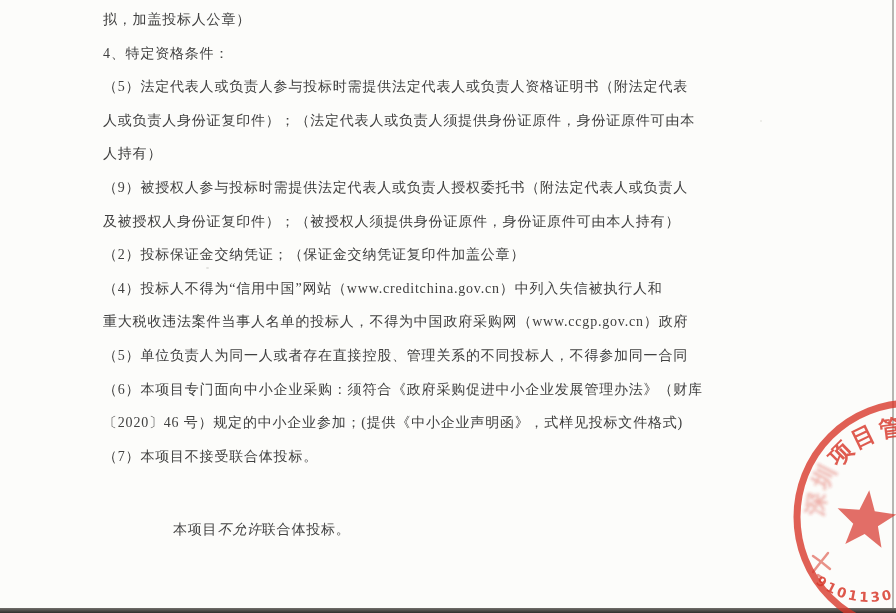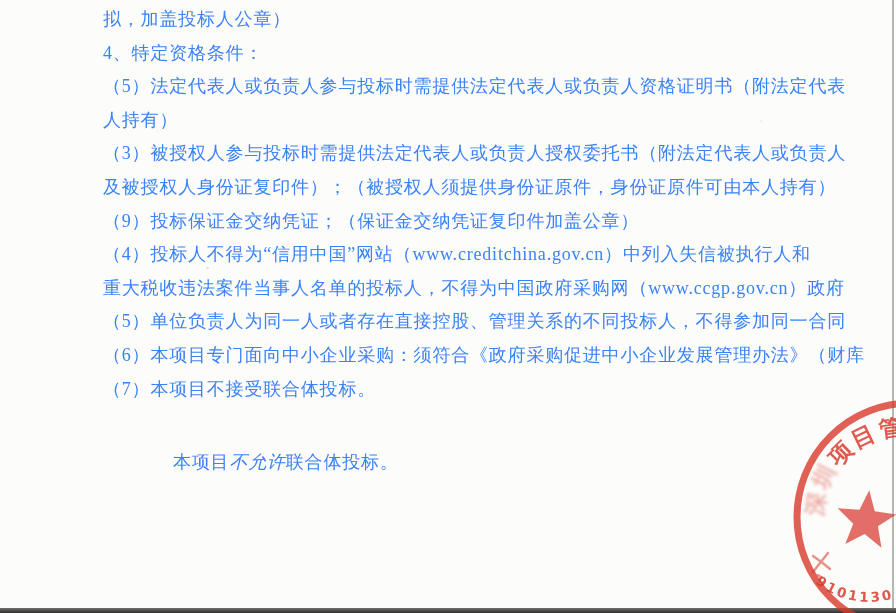--- a/index.html
+++ b/index.html
@@ -4,22 +4,22 @@
 <style>
   html,body{margin:0;padding:0;}
   body{width:896px;height:613px;overflow:hidden;background:#e8e8e6;}
   .page{
     position:relative;width:896px;height:613px;overflow:hidden;
     background:#fcfcfa;
     font-family:"Liberation Serif","DejaVu Serif",serif;
   }
   .doc{
     position:absolute;left:103px;top:3px;width:730px;
-    color:#3b82f6;
-    font-size:18px;
+    color:#404040;
+    font-size:14px;
     letter-spacing:0.8px;
   }
   .line{
     height:33.6px;line-height:33.6px;white-space:nowrap;
   }
   .line.indent1{padding-left:70px;margin-top:40px;}
   .seg-italic{font-style:italic;}
   
   .edge-line-right{
     position:absolute;top:0;right:2px;width:2px;height:613px;
@@ -34,28 +34,30 @@
 </style>
 </head>
 <body>
 
 <div class="page">
 
   <div class="doc" id="doc">
       <div class="line"><span>拟，加盖投标人公章）</span></div>
       <div class="line"><span>4、特定资格条件：</span></div>
       <div class="line"><span>（5）法定代表人或负责人参与投标时需提供法定代表人或负责人资格证明书（附法定代表</span></div>
+      <div class="line"><span>人或负责人身份证复印件）；（法定代表人或负责人须提供身份证原件，身份证原件可由本</span></div>
       <div class="line"><span>人持有）</span></div>
-      <div class="line"><span>（3）被授权人参与投标时需提供法定代表人或负责人授权委托书（附法定代表人或负责人</span></div>
+      <div class="line"><span>（9）被授权人参与投标时需提供法定代表人或负责人授权委托书（附法定代表人或负责人</span></div>
       <div class="line"><span>及被授权人身份证复印件）；（被授权人须提供身份证原件，身份证原件可由本人持有）</span></div>
-      <div class="line"><span>（9）投标保证金交纳凭证；（保证金交纳凭证复印件加盖公章）</span></div>
+      <div class="line"><span>（2）投标保证金交纳凭证；（保证金交纳凭证复印件加盖公章）</span></div>
       <div class="line"><span>（4）投标人不得为“信用中国”网站（www.creditchina.gov.cn）中列入失信被执行人和</span></div>
       <div class="line"><span>重大税收违法案件当事人名单的投标人，不得为中国政府采购网（www.ccgp.gov.cn）政府</span></div>
       <div class="line"><span>（5）单位负责人为同一人或者存在直接控股、管理关系的不同投标人，不得参加同一合同</span></div>
       <div class="line"><span>（6）本项目专门面向中小企业采购：须符合《政府采购促进中小企业发展管理办法》（财库</span></div>
+      <div class="line"><span>〔2020〕46 号）规定的中小企业参加；(提供《中小企业声明函》，式样见投标文件格式)</span></div>
       <div class="line"><span>（7）本项目不接受联合体投标。</span></div>
       <div class="line indent1"><span>本项目</span><span class="seg-italic">不允许</span><span>联合体投标。</span></div>
     </div>
 
   <div class="edge-line-right"></div>
   <div class="edge-line-bottom"></div>
   <div class="speck" style="left:206px;top:267px;width:3px;height:2px;opacity:.5"></div>
   <div class="speck" style="left:760px;top:120px;width:2px;height:2px;opacity:.4"></div>
 
   <svg class="stamp-svg" viewBox="0 0 896 613">

